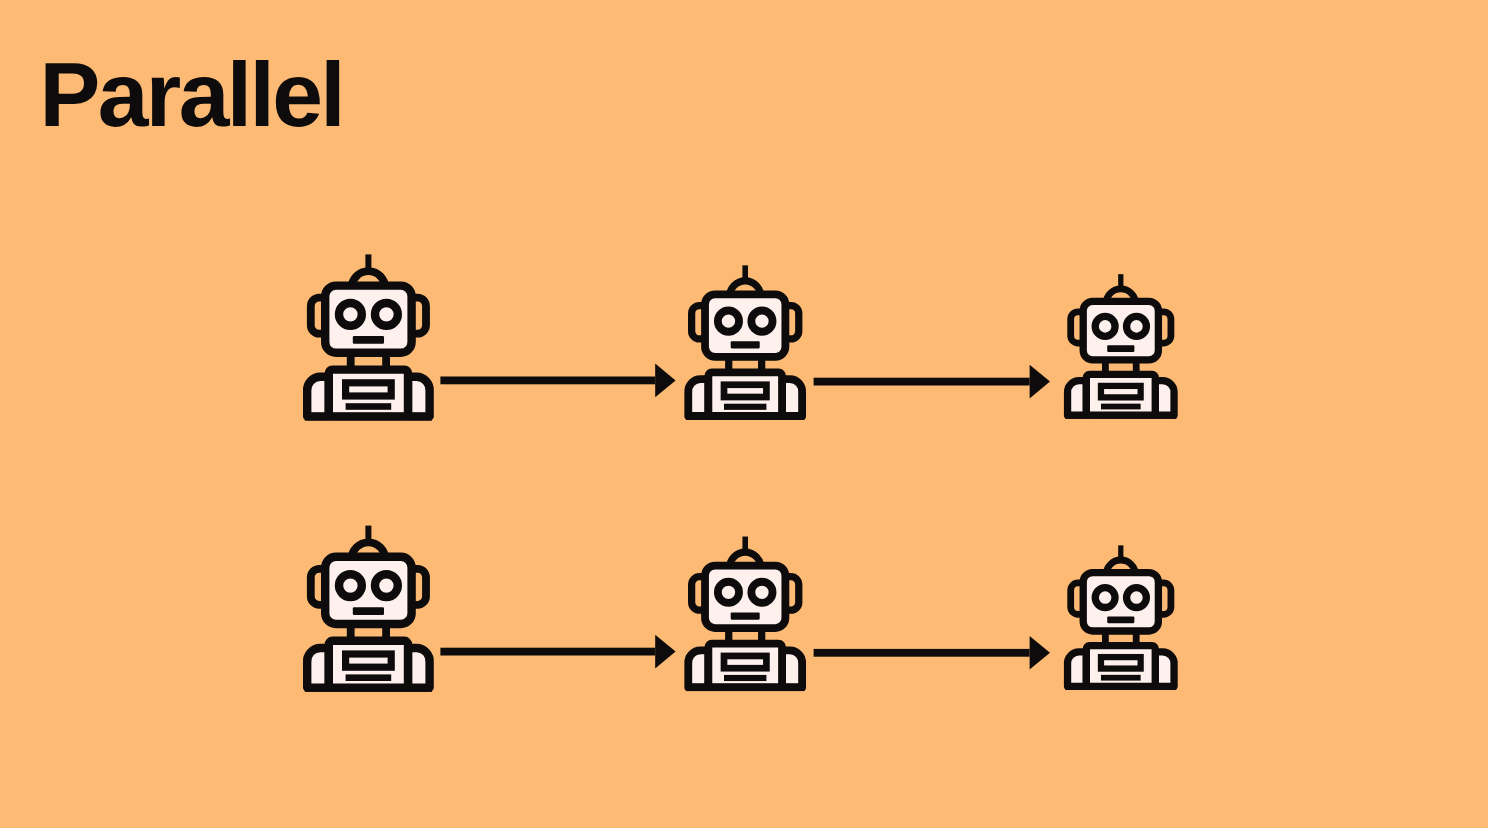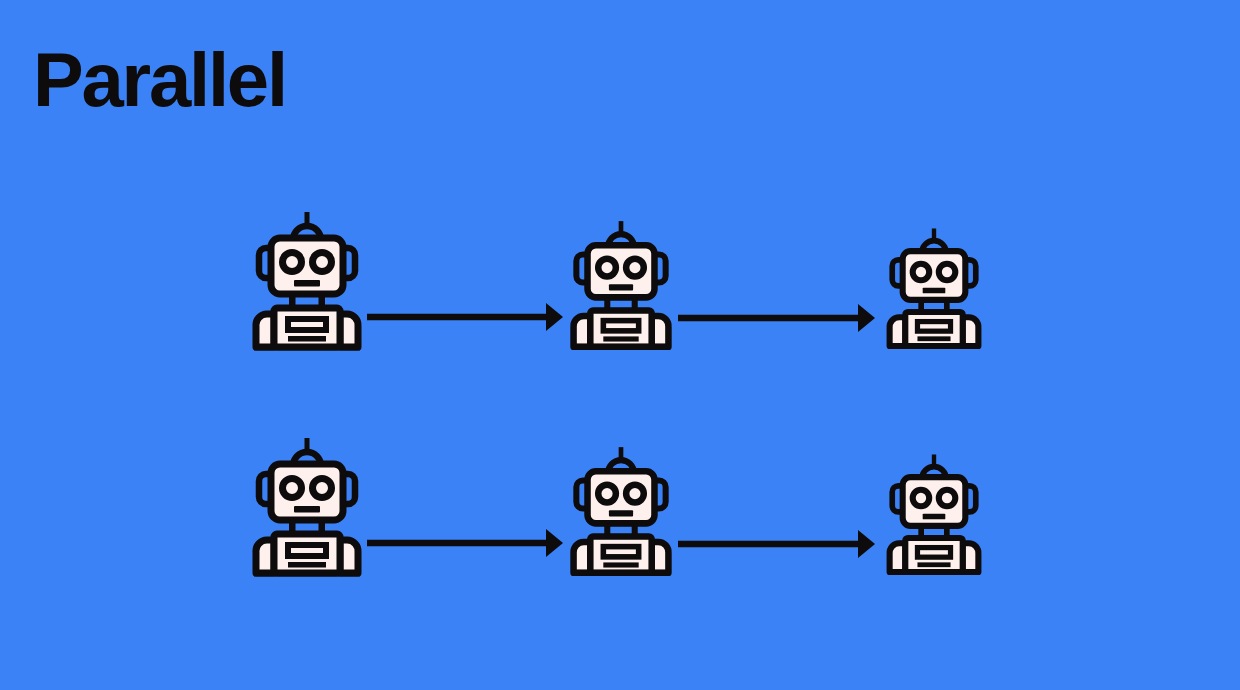--- a/index.html
+++ b/index.html
@@ -39,21 +39,21 @@
     top: 0;
     width: 1240px;
     height: 690px;
     display: block;
   }
   .robot-node { cursor: default; }
 </style>
 </head>
 <body>
 
-<div id="slide" style="background: #3b82f6; text-align: center;">
+<div id="slide" style="background: #fdba74; text-align: center;">
 
   <h1 id="slide-title" style="color: rgb(13, 11, 11);">Parallel</h1>
 
   <svg id="diagram" viewBox="0 0 1240 690" xmlns="http://www.w3.org/2000/svg">
 
     <defs>
 
       <g id="robot-glyph">
 
         <rect x="57.5" y="2" width="5" height="16" fill="#0d0b0b"></rect>

